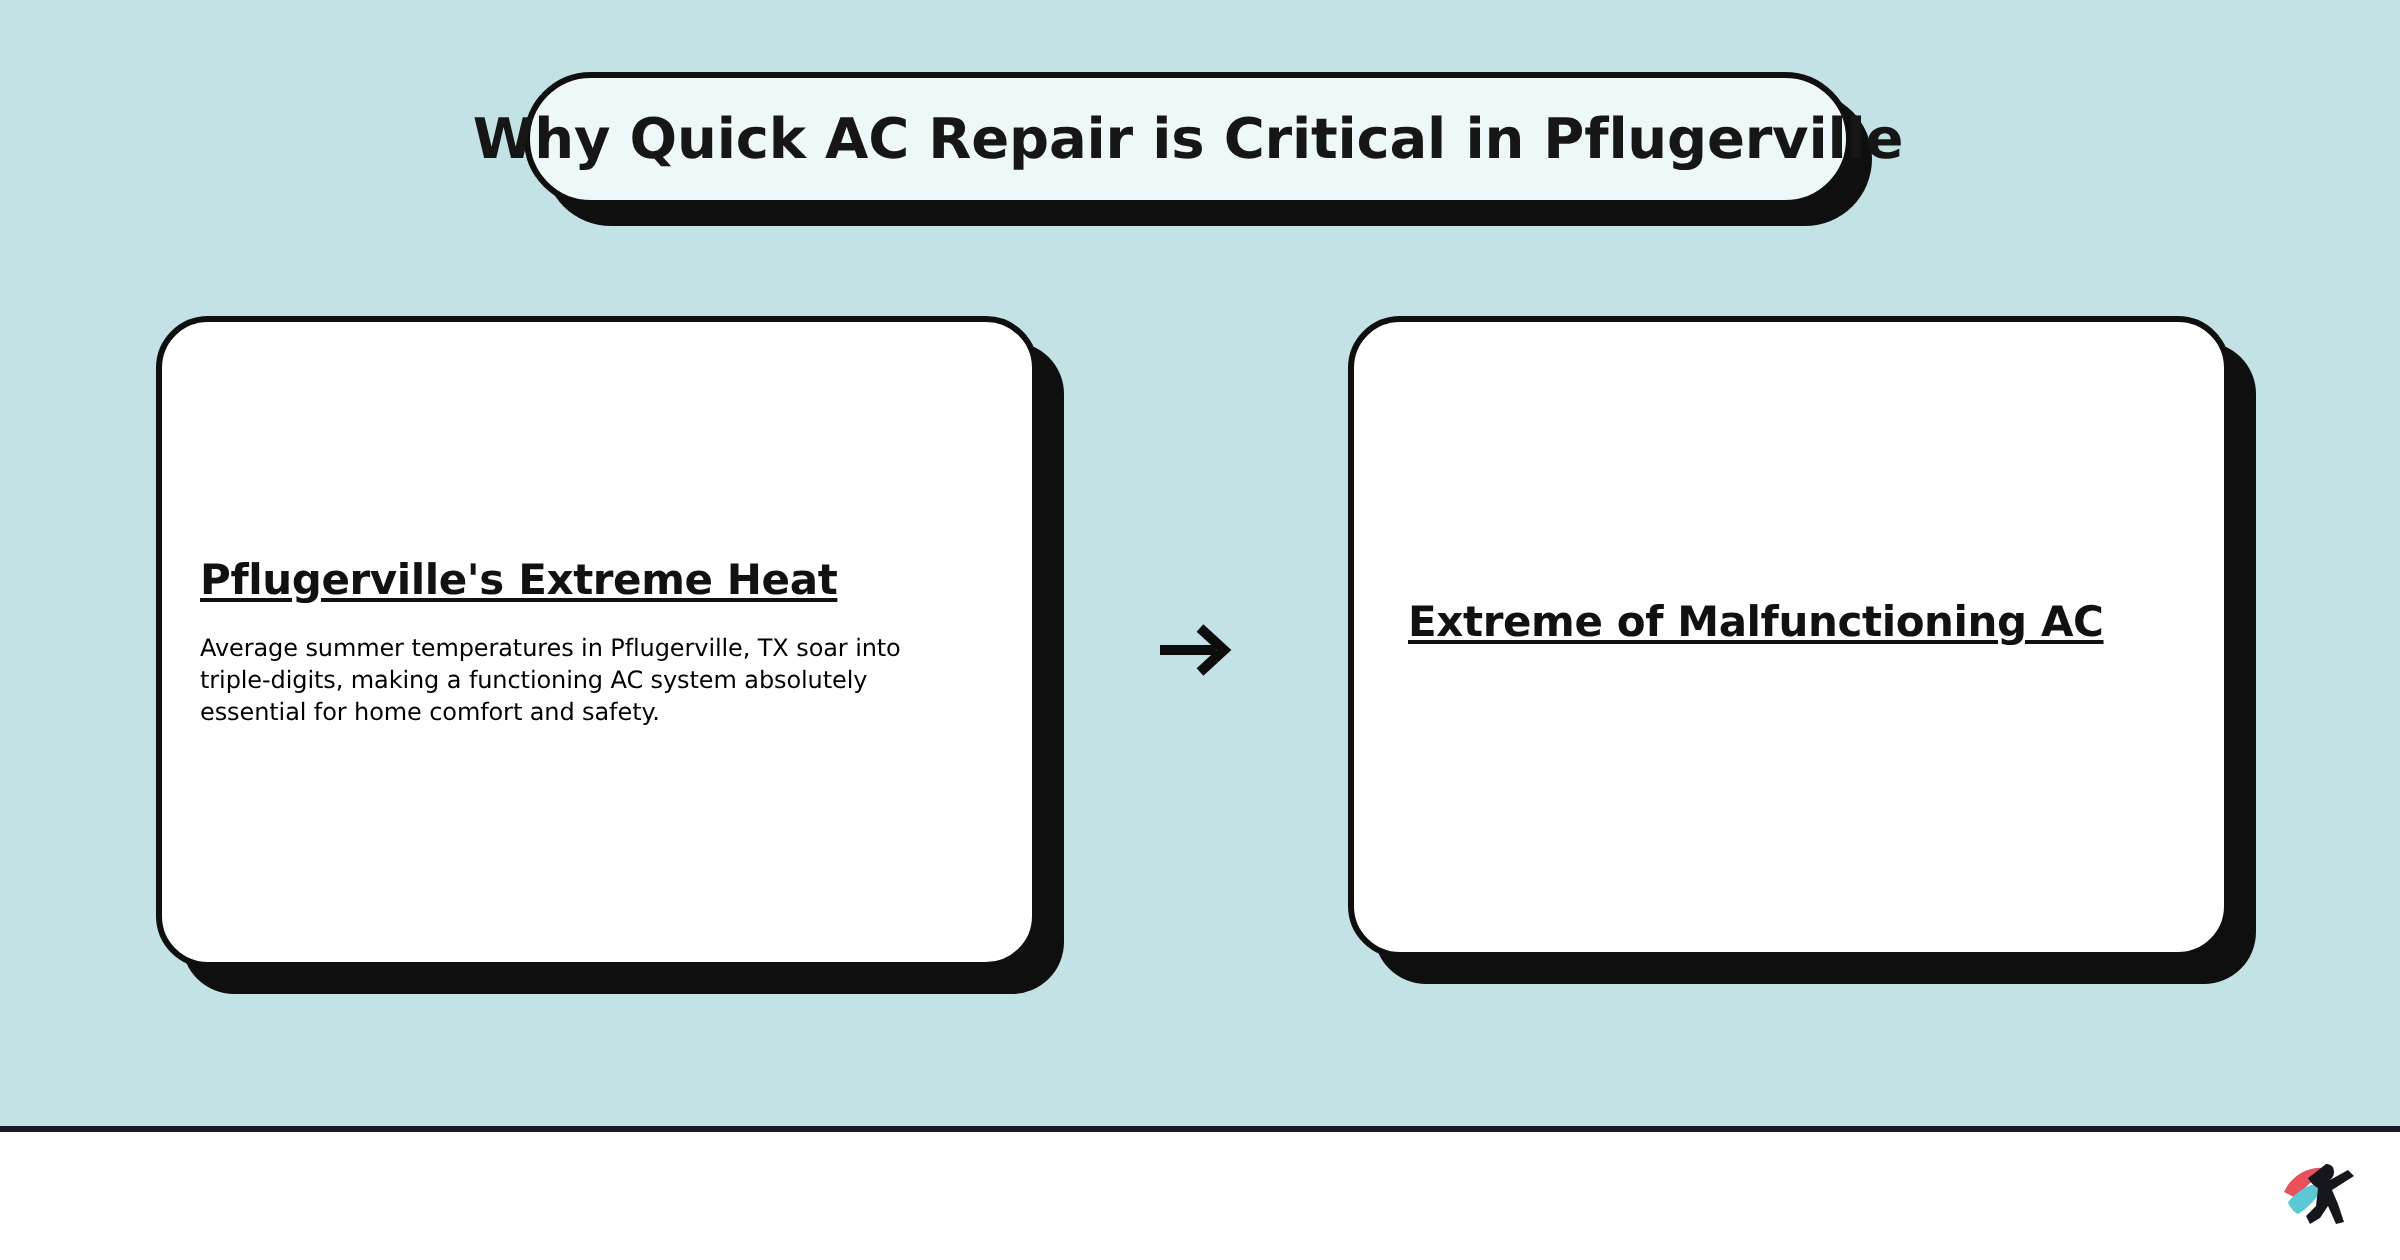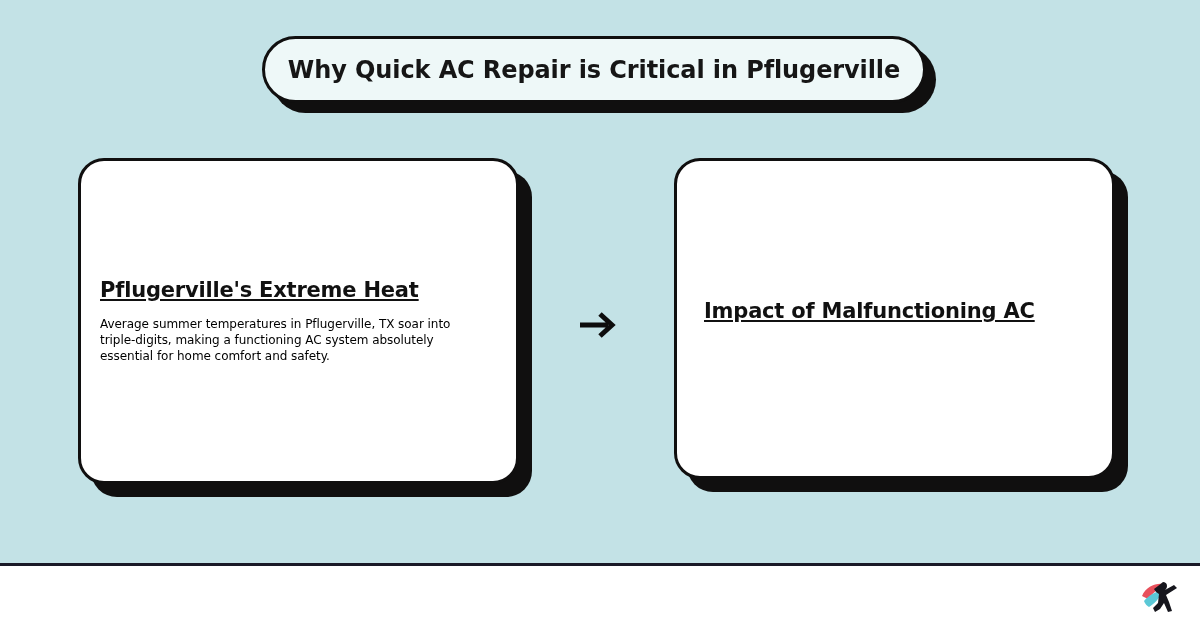--- a/index.html
+++ b/index.html
@@ -41,21 +41,21 @@
     background: #eef8f8;
     border: 3px solid #100f0f;
     border-radius: 40px;
     box-shadow: 10px 10px 0 0 #100f0f;
     display: flex;
     align-items: center;
     justify-content: center;
     box-sizing: border-box;
   }
   .title-pill .title-text {
-    font-size: 24px;
+    font-size: 28px;
     font-weight: bold;
     color: #161616;
     letter-spacing: -0.1px;
     white-space: nowrap;
   }
 
   
   .card {
     position: absolute;
     background: #ffffff;
@@ -163,21 +163,21 @@
   </div>
 
   <div class="flow-arrow">
     <svg width="44" height="36" viewBox="0 0 44 36" aria-hidden="true">
       <path d="M2 18 H30 M22 7 L34 18 L22 29" fill="none" stroke="#0d0d0d" stroke-width="5" stroke-linecap="butt" stroke-linejoin="miter"></path>
     </svg>
   </div>
 
   <div class="card right">
     <div class="card-inner">
-      <h2 class="card-heading">Impact of Malfunctioning AC</h2>
+      <h2 class="card-heading">Extreme of Malfunctioning AC</h2>
     </div>
   </div>
 
   <div class="footer-divider"></div>
   <div class="footer">
     <div class="brand-logo">
       <svg width="48" height="48" viewBox="0 0 48 48" aria-hidden="true">
 
         <path d="M6 23 C10 14, 19 10, 27 11 C22 16, 17 20, 12 26 Z" fill="#e8505b"></path>
 

